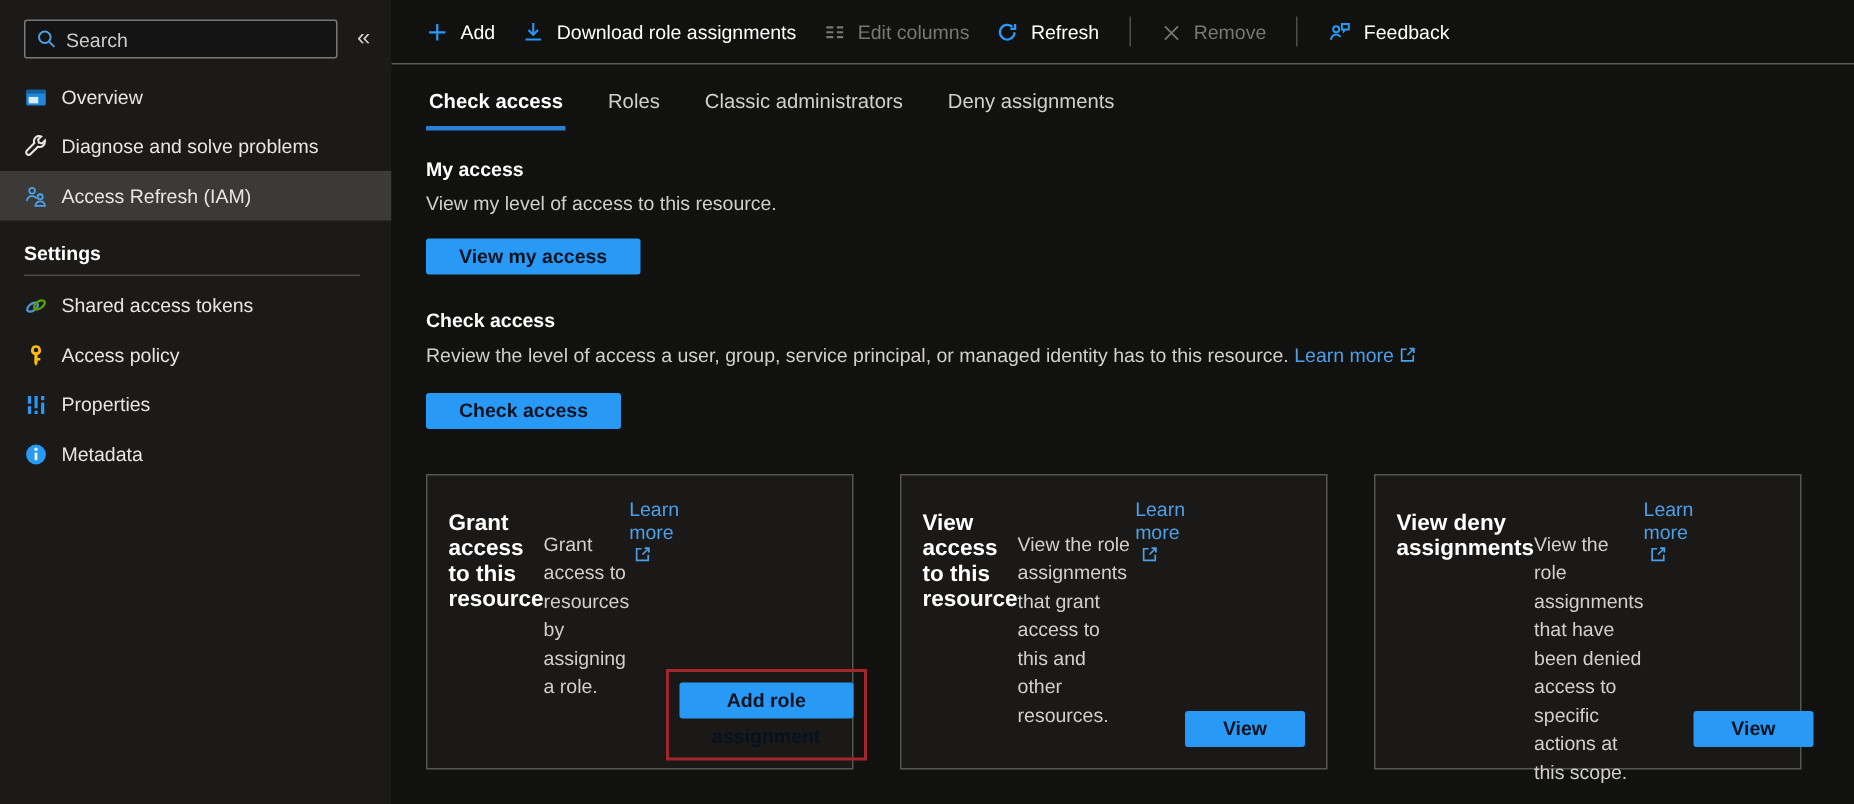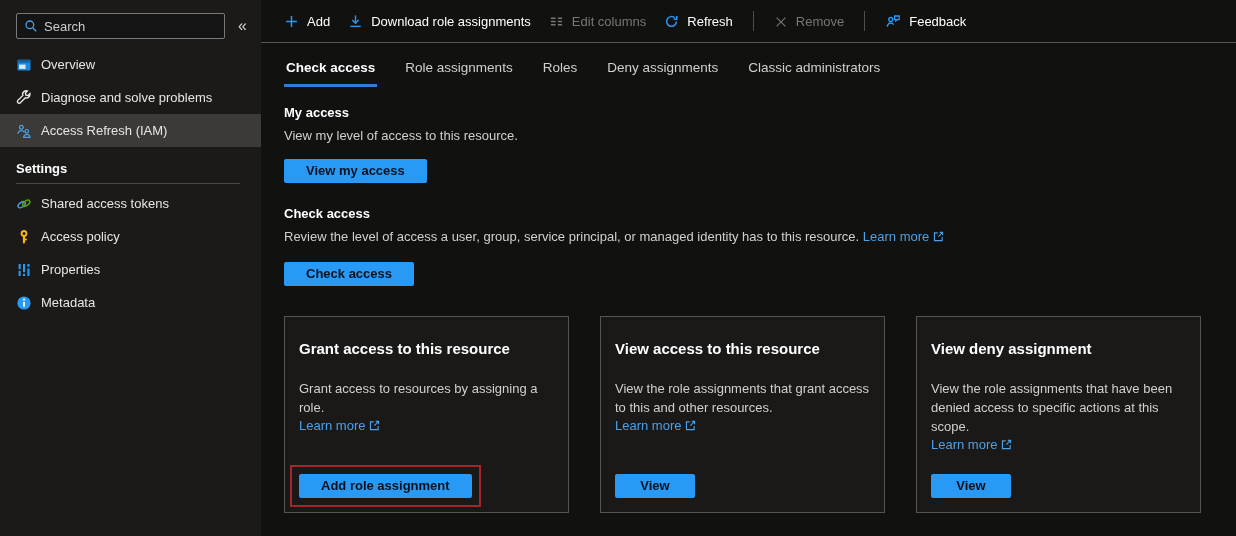--- a/index.html
+++ b/index.html
@@ -50,21 +50,21 @@
   a.link{color:var(--link); text-decoration:none; cursor:pointer;margin-top:12px;}
   .ext-ic{display:inline-block; vertical-align:-2px; margin-left:3px; color:var(--link);}
 
   .btn{display:inline-block; margin-top:15px; height:24px; line-height:24px; padding:0 22px;
     background:var(--accent); color:#06121f; border:none; border-radius:2px;
     font-family:"Liberation Sans", sans-serif; font-size:13px; font-weight:bold; cursor:pointer; min-width:80px;}
 
   
   .cards{display:flex; gap:31px; margin-top:30px;}
   .card{width:285px; height:197px; background:#1a1918; border:1px solid #565451;
-    padding:14px; display:flex; flex-direction:column;}
+    padding:14px; display:flex; flex-direction:row;}
   .card h4{color:#ffffff; font-size:15px; font-weight:bold; margin-top:9px;}
   .card p{color:#d2d0ce; line-height:19px; margin-top:22px;}
   .card .learn{margin-top:1px;}
   .card .btn{margin-top:auto; align-self:flex-start;}
   .annotation{margin-top:auto; align-self:flex-start; border:2px solid var(--annotation);
     padding:7px; margin-left:-9px; margin-bottom:-9px;}
   .annotation .btn{margin-top:0;}
 </style>
 </head>
 <body>
@@ -220,24 +220,23 @@
           </g>
         </svg>
         <span>Feedback</span>
       </button>
     </div>
 
     <div class="content">
 
       <div class="tabs">
         <button class="tab active">Check access</button>
-        <button class="tab">Role assignments</button>
         <button class="tab">Roles</button>
+        <button class="tab">Classic administrators</button>
         <button class="tab">Deny assignments</button>
-        <button class="tab">Classic administrators</button>
       </div>
 
       <section class="sec-my">
         <h3 class="sec">My access</h3>
         <p class="desc">View my level of access to this resource.</p>
         <button class="btn">View my access</button>
       </section>
 
       <section class="sec-check">
         <h3 class="sec">Check access</h3>
@@ -281,21 +280,21 @@
                     <path d="M7 3.5H3v9.5h9.5V8.5"></path>
                     <path d="M9.5 3h3.5v3.5"></path>
                     <path d="M13 3 7.8 8.2"></path>
                   </g>
                 </svg></span>
           </div>
           <button class="btn">View</button>
         </div>
 
         <div class="card">
-          <h4>View deny assignment</h4>
+          <h4>View deny assignments</h4>
           <p>View the role assignments that have been denied access to specific actions at this scope.</p>
           <div class="learn">
             <a class="link">Learn more</a><span class="ext-ic"><svg width="13" height="13" viewBox="0 0 16 16">
                   <g fill="none" stroke="currentColor" stroke-width="1.4">
                     <path d="M7 3.5H3v9.5h9.5V8.5"></path>
                     <path d="M9.5 3h3.5v3.5"></path>
                     <path d="M13 3 7.8 8.2"></path>
                   </g>
                 </svg></span>
           </div>

